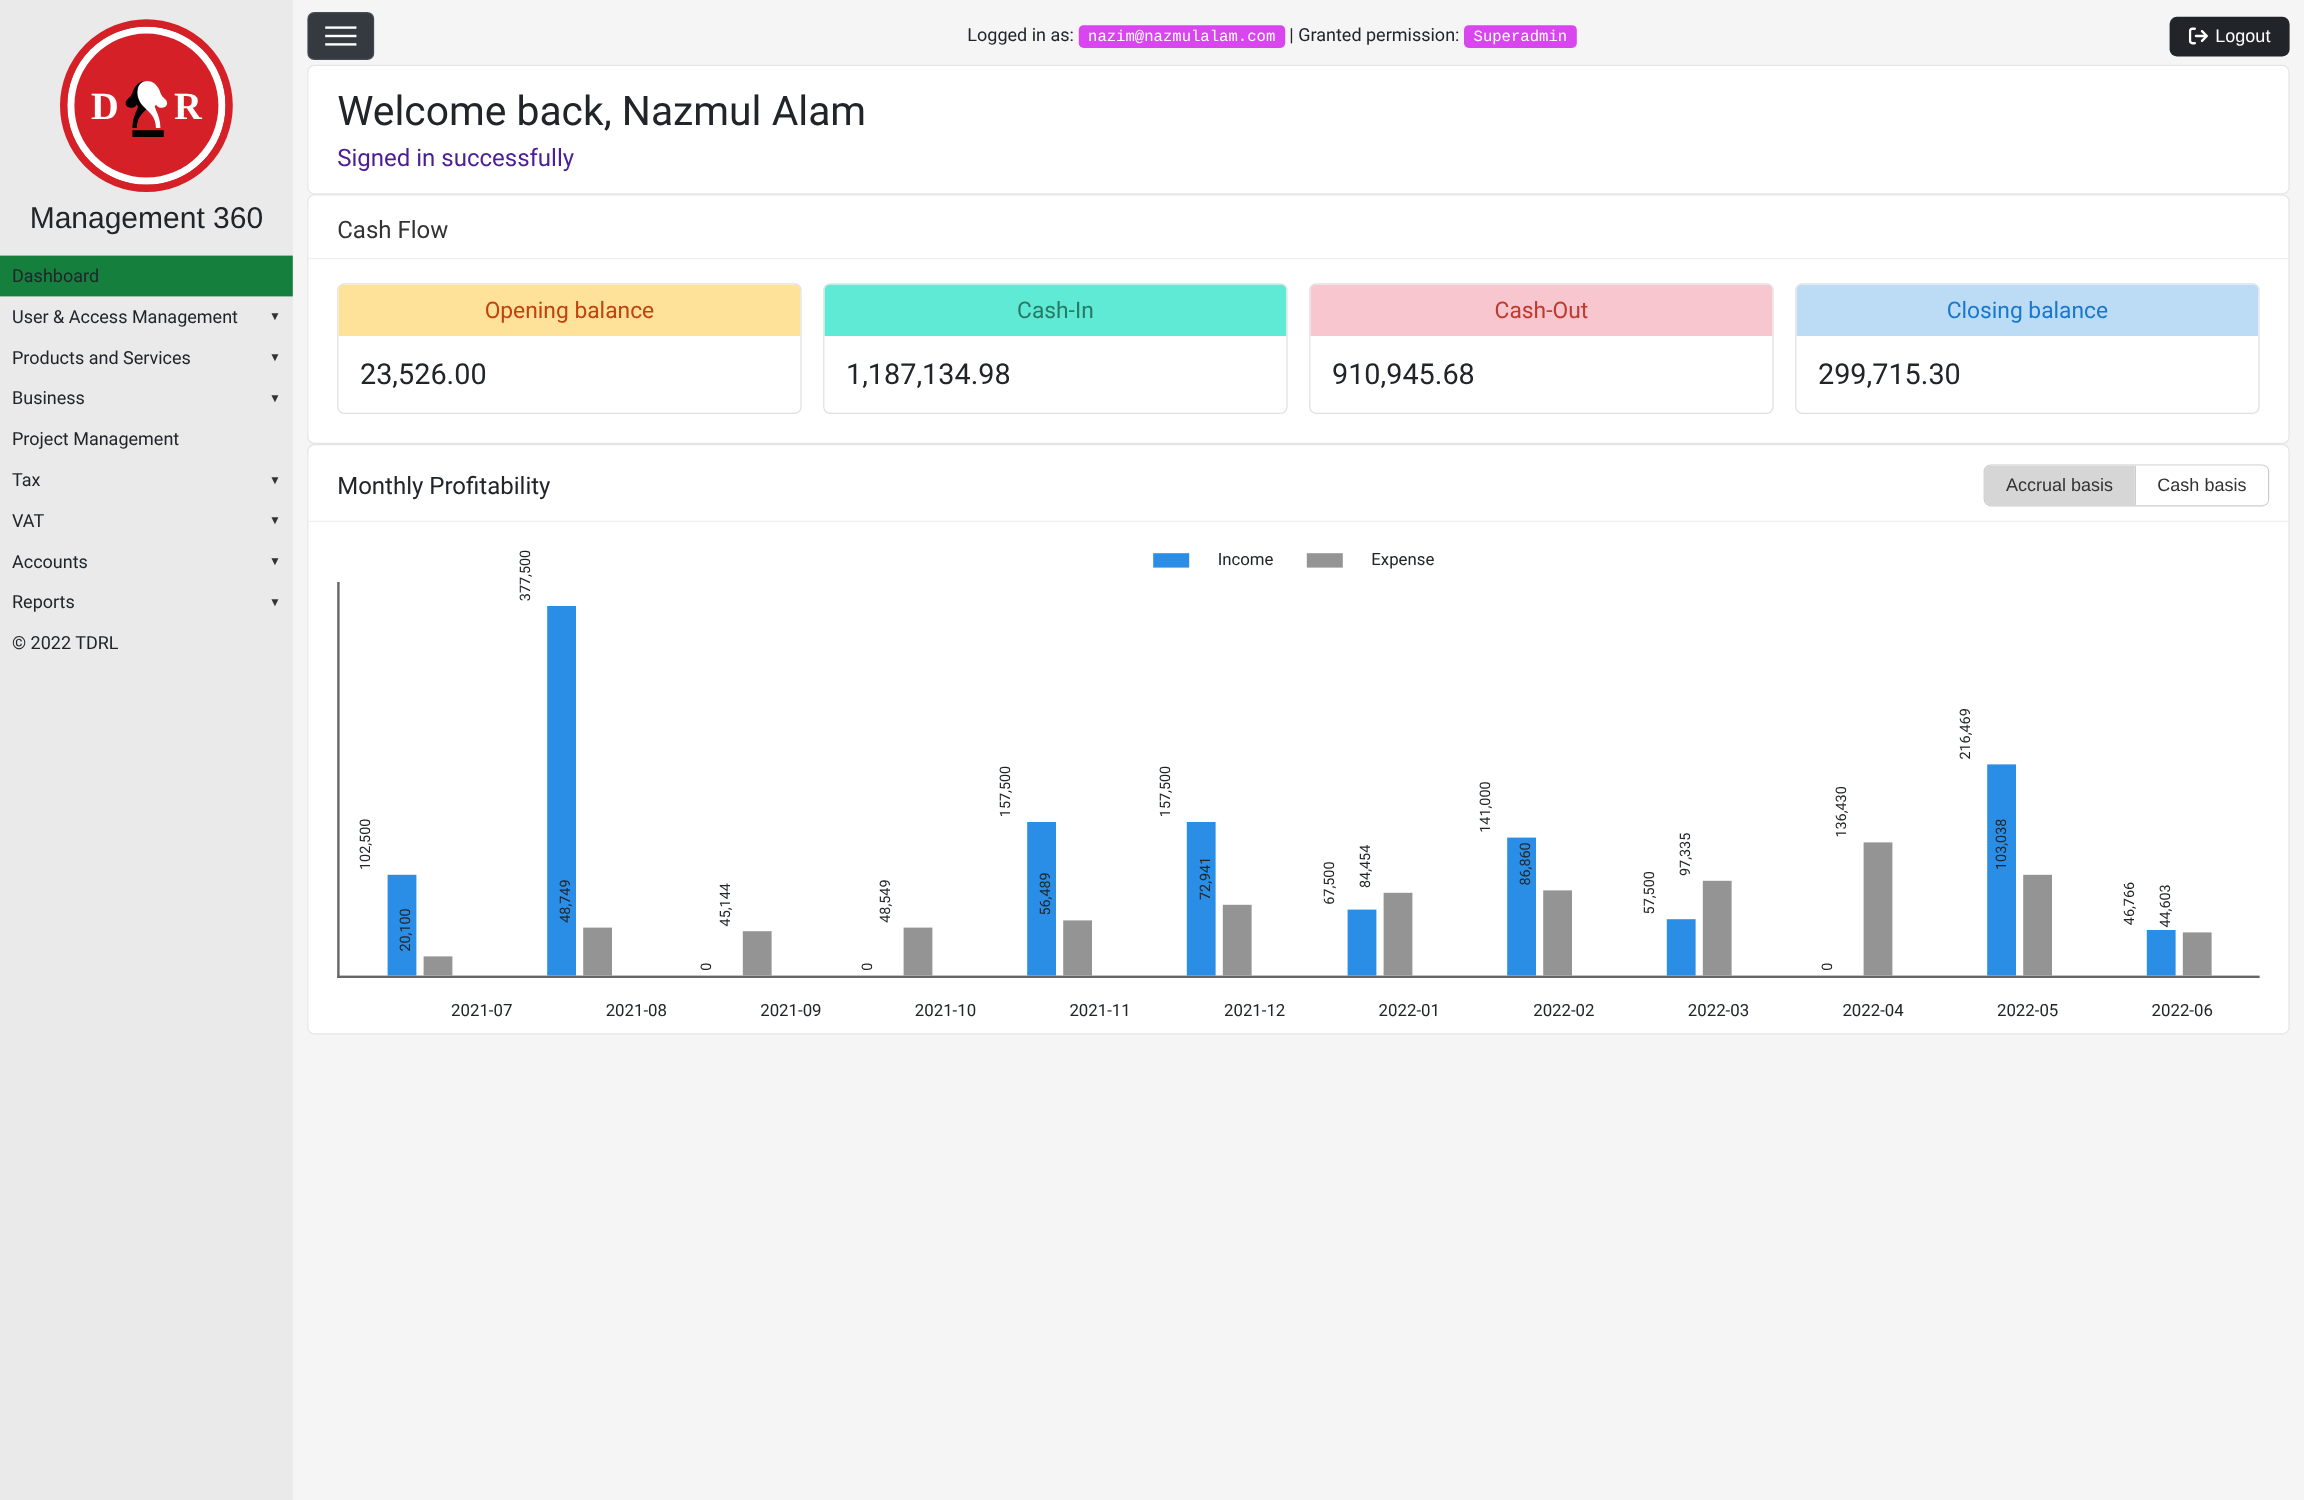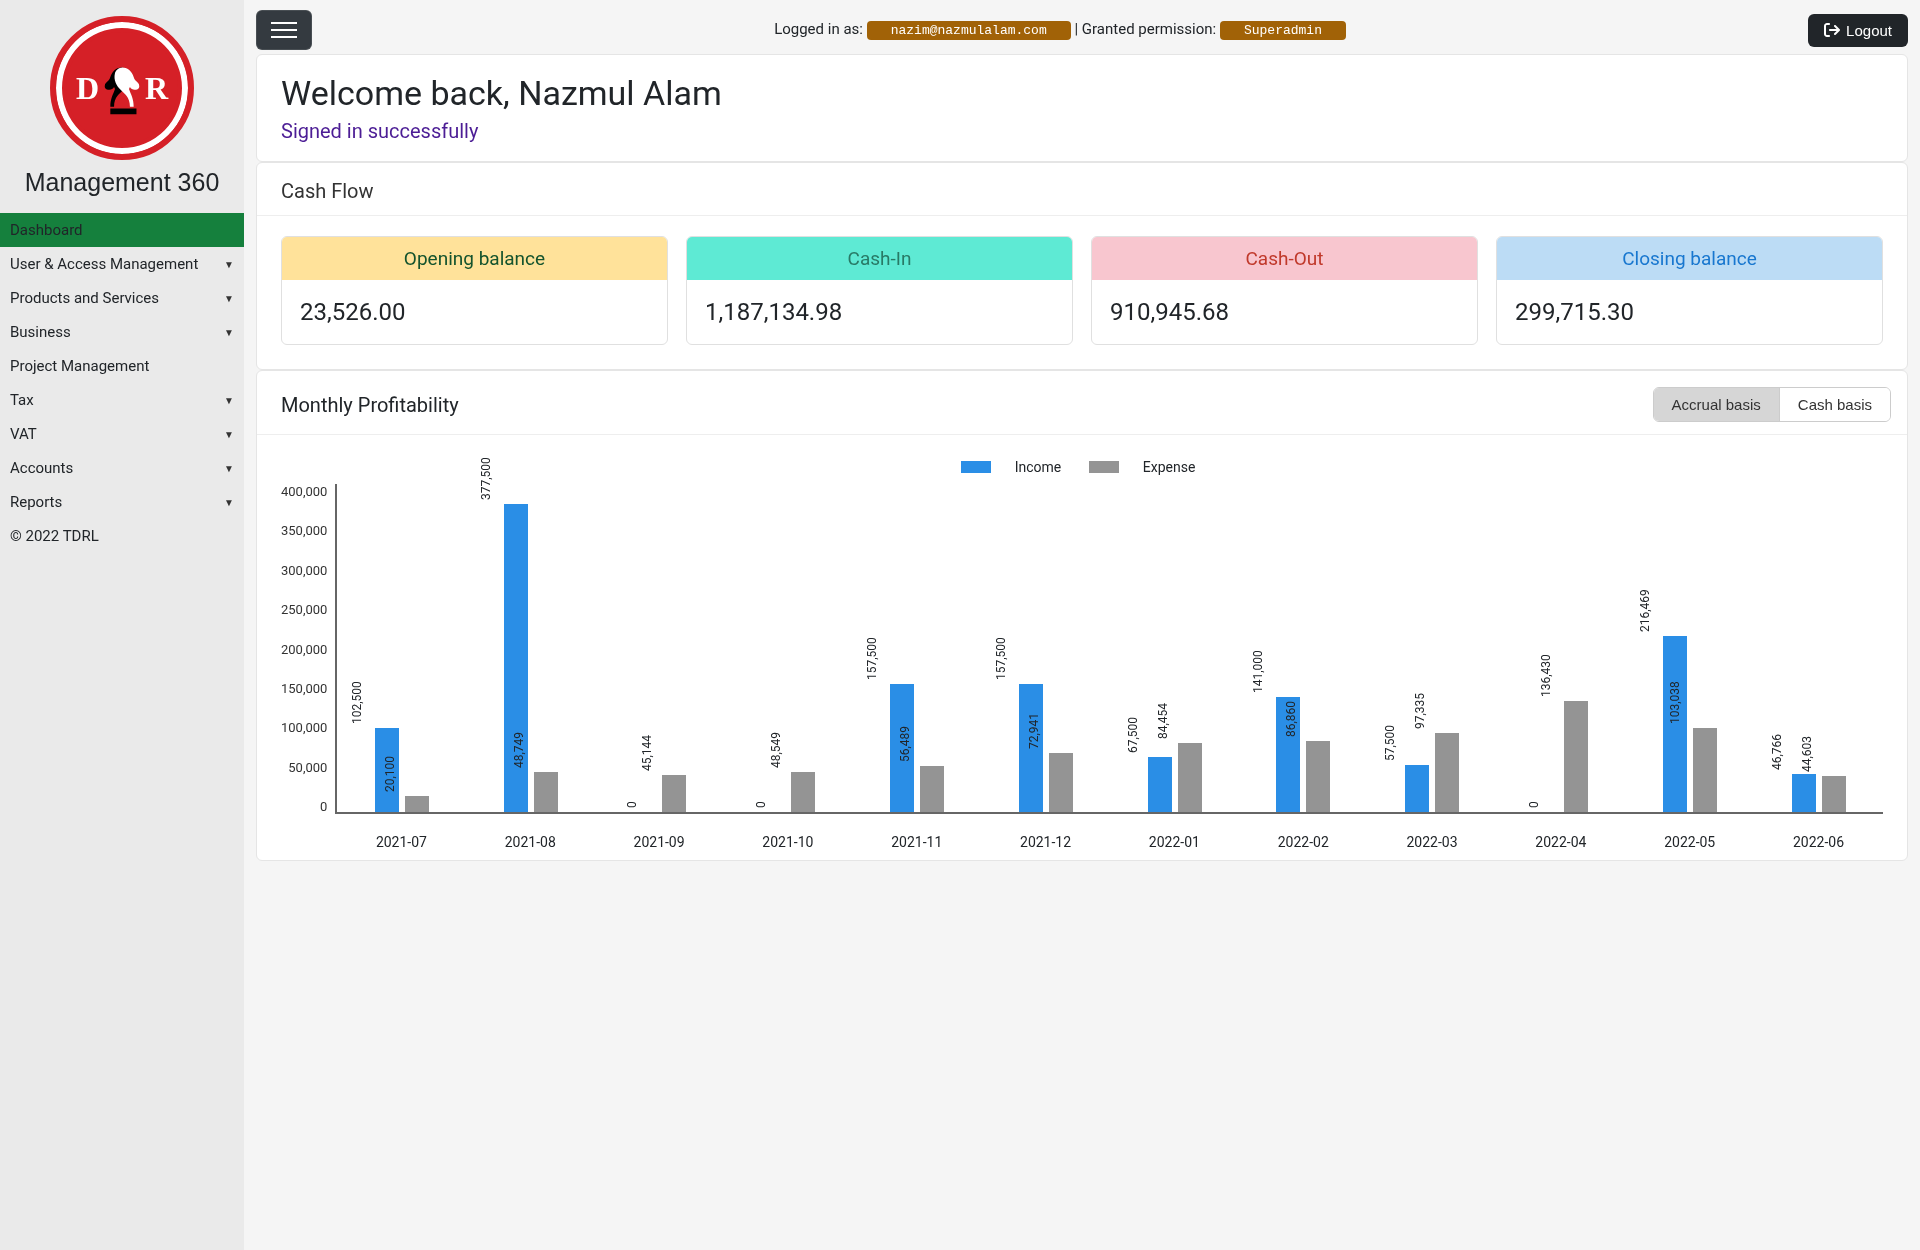--- a/index.html
+++ b/index.html
@@ -24,38 +24,38 @@
 .main { flex: 1; padding: 6px 12px 20px; }
 
 
 .topbar { display: flex; align-items: center; gap: 12px; padding: 4px 0; }
 .hamburger { background: #343a40; border: 1px solid rgba(255,255,255,.1); border-radius: 6px; width: 56px; height: 40px; display: flex; align-items: center; justify-content: center; cursor: pointer; }
 .hamburger span { display: block; width: 26px; height: 2px; background: #fff; position: relative; }
 .hamburger span::before, .hamburger span::after { content: ""; position: absolute; left: 0; width: 26px; height: 2px; background: #fff; }
 .hamburger span::before { top: -7px; }
 .hamburger span::after { top: 7px; }
 .topbar-center { flex: 1; text-align: center; font-size: 15px; }
-.badge { display: inline-block; background: #a16207; color: #fff; font-family: "Courier New", monospace; font-size: 13px; padding: 2px 24px; border-radius: 4px; }
+.badge { display: inline-block; background: #d946ef; color: #fff; font-family: "Courier New", monospace; font-size: 13px; padding: 2px 8px; border-radius: 4px; }
 .logout-btn { background: #212529; color: #fff; border: none; border-radius: 6px; padding: 8px 16px; font-size: 15px; cursor: pointer; display: flex; align-items: center; gap: 6px; }
 .logout-btn svg { width: 16px; height: 16px; fill: #fff; }
 
 
 .card { background: #fff; border: 1px solid #e5e5e5; border-radius: 6px; }
 .card-pad { padding: 18px 24px; }
 .welcome h1 { font-weight: 400; font-size: 34px; }
 .welcome p { margin-top: 6px; font-size: 20px; color: #4c1d95; }
 
 .section-title { font-size: 20px; color: #333; padding: 16px 24px 12px; border-bottom: 1px solid #eee; }
 
 
 .cashflow-body { padding: 20px 24px 24px; display: flex; gap: 18px; }
 .cf-card { flex: 1; border: 1px solid #e0e0e0; border-radius: 6px; overflow: hidden; }
 .cf-head { text-align: center; padding: 10px 6px; font-size: 19px; font-weight: 400; }
 .cf-val { text-align: left; padding: 18px 18px; font-size: 24px; }
-.cf1 .cf-head { background: #ffe29a; color: #14532d; }
+.cf1 .cf-head { background: #ffe29a; color: #c2410c; }
 .cf2 .cf-head { background: #5eead4; color: #287a66; }
 .cf3 .cf-head { background: #f8c6cf; color: #c0392b; }
 .cf4 .cf-head { background: #bcdcf5; color: #1877cf; }
 
 
 .mp-head { display: flex; justify-content: space-between; align-items: center; padding: 16px 16px 12px 24px; border-bottom: 1px solid #eee; }
 .mp-head h2 { font-size: 20px; font-weight: 400; }
 .seg { display: flex; border: 1px solid #ccc; border-radius: 6px; overflow: hidden; }
 .seg button { border: none; background: #fff; padding: 8px 18px; font-size: 15px; cursor: pointer; color: #333; }
 .seg button.active { background: #d6d6d6; }
@@ -197,31 +197,20 @@
           <span>
               <i class="sw sw-income"></i>
               <span>Income</span>
             </span>
           <span>
               <i class="sw sw-expense"></i>
               <span>Expense</span>
             </span>
         </div>
         <div class="plot">
-          <div class="yaxis" id="yaxis">
-              <span>400,000</span>
-              <span>350,000</span>
-              <span>300,000</span>
-              <span>250,000</span>
-              <span>200,000</span>
-              <span>150,000</span>
-              <span>100,000</span>
-              <span>50,000</span>
-              <span>0</span>
-            </div>
           <div class="plot-area" id="plot-area">
               <div class="month-col">
                 <div class="bar income" style="height: 83.5375px;">
                   <div class="bar-label">102,500</div>
                 </div>
                 <div class="bar expense" style="height: 16.3815px;">
                   <div class="bar-label">20,100</div>
                 </div>
               </div>
               <div class="month-col">

